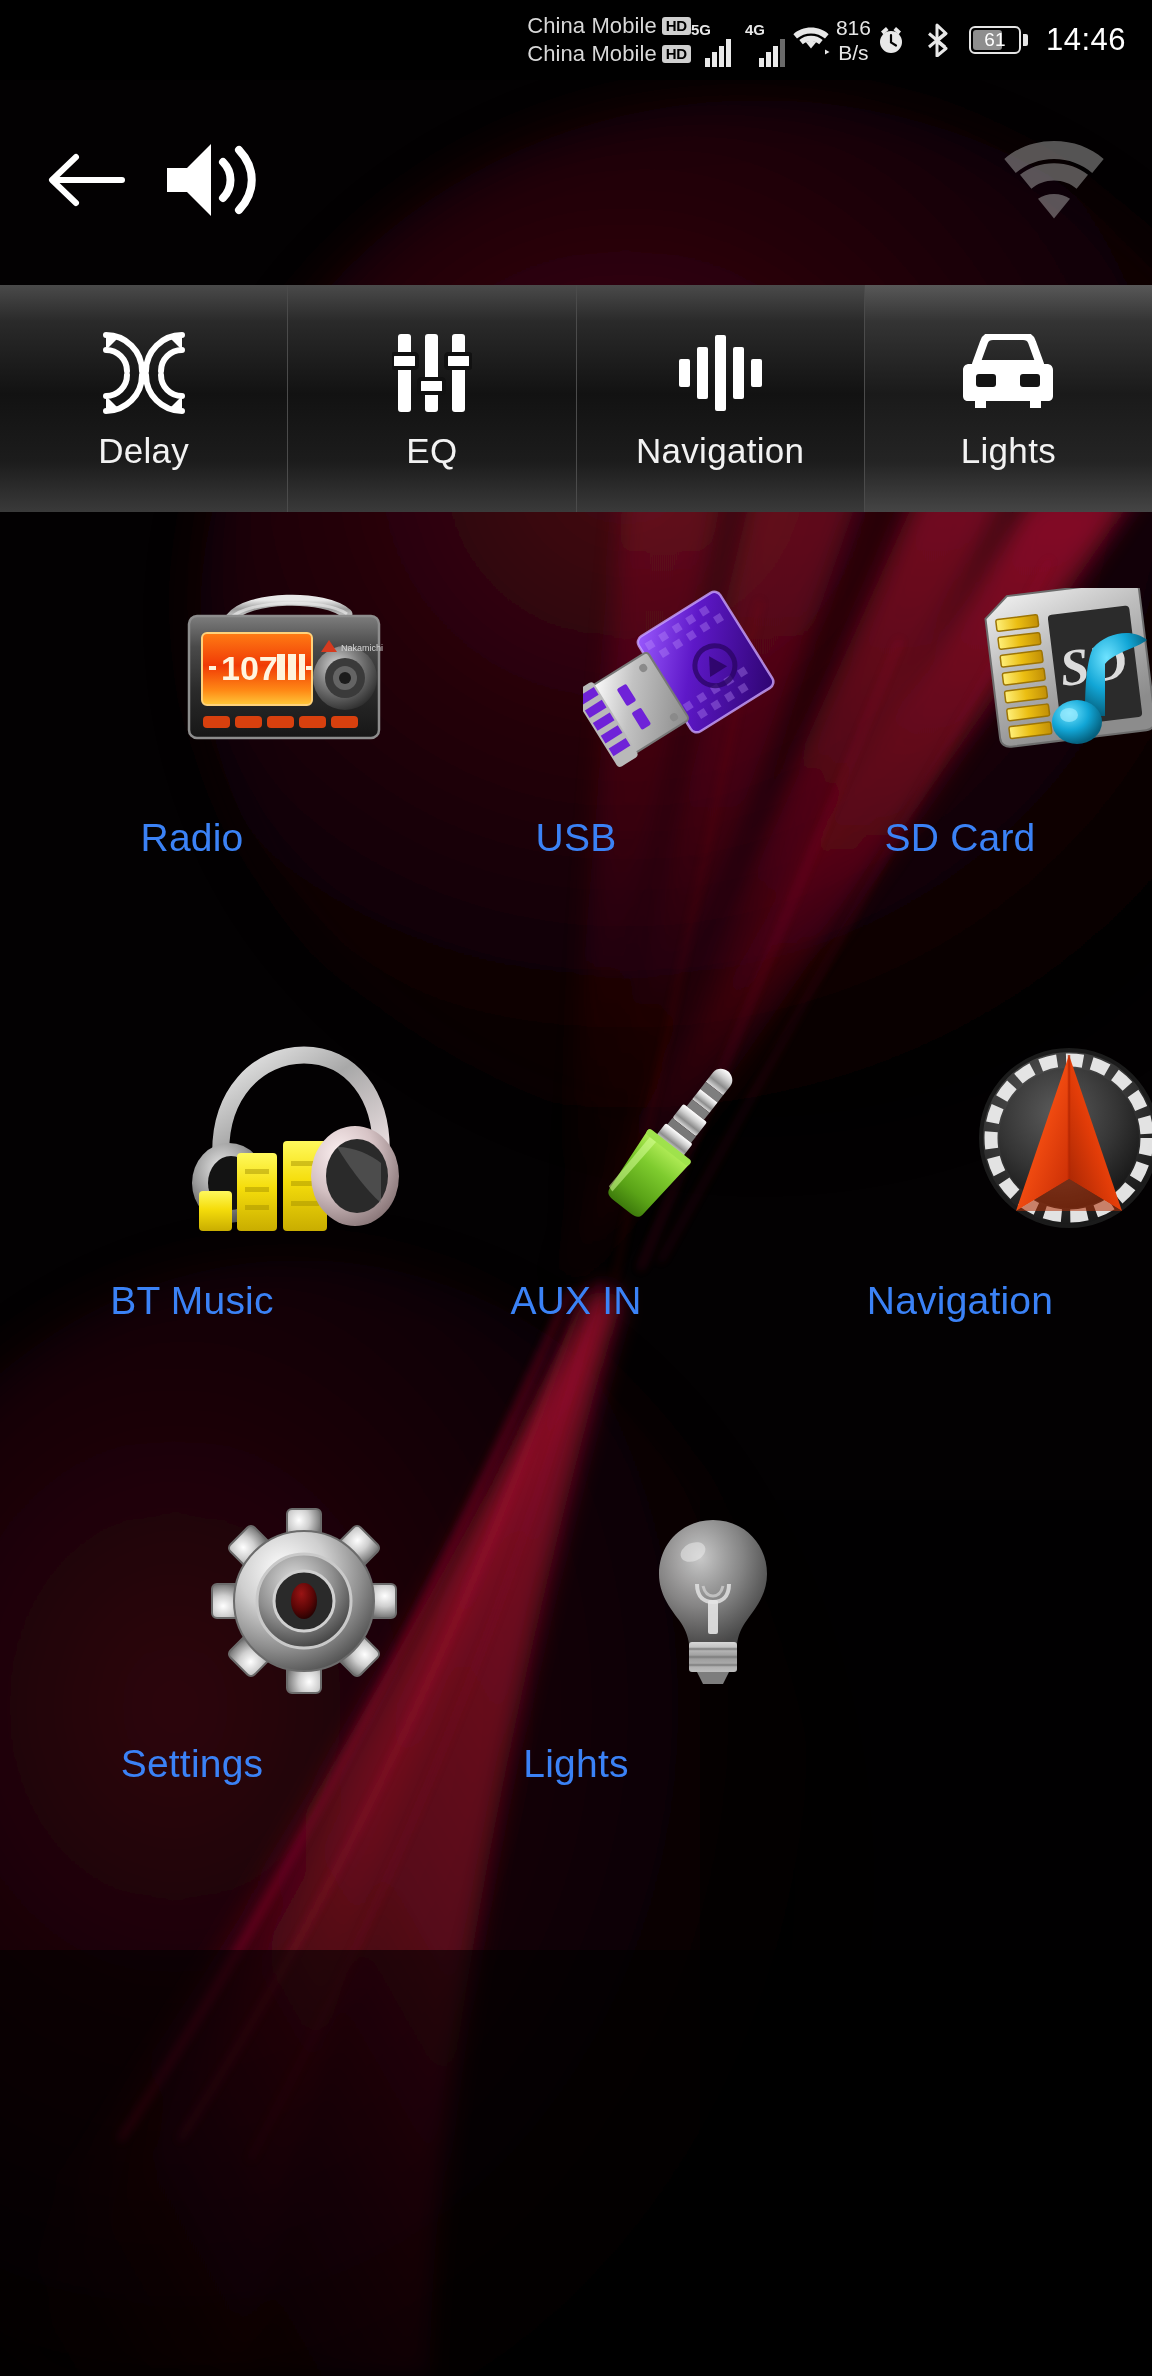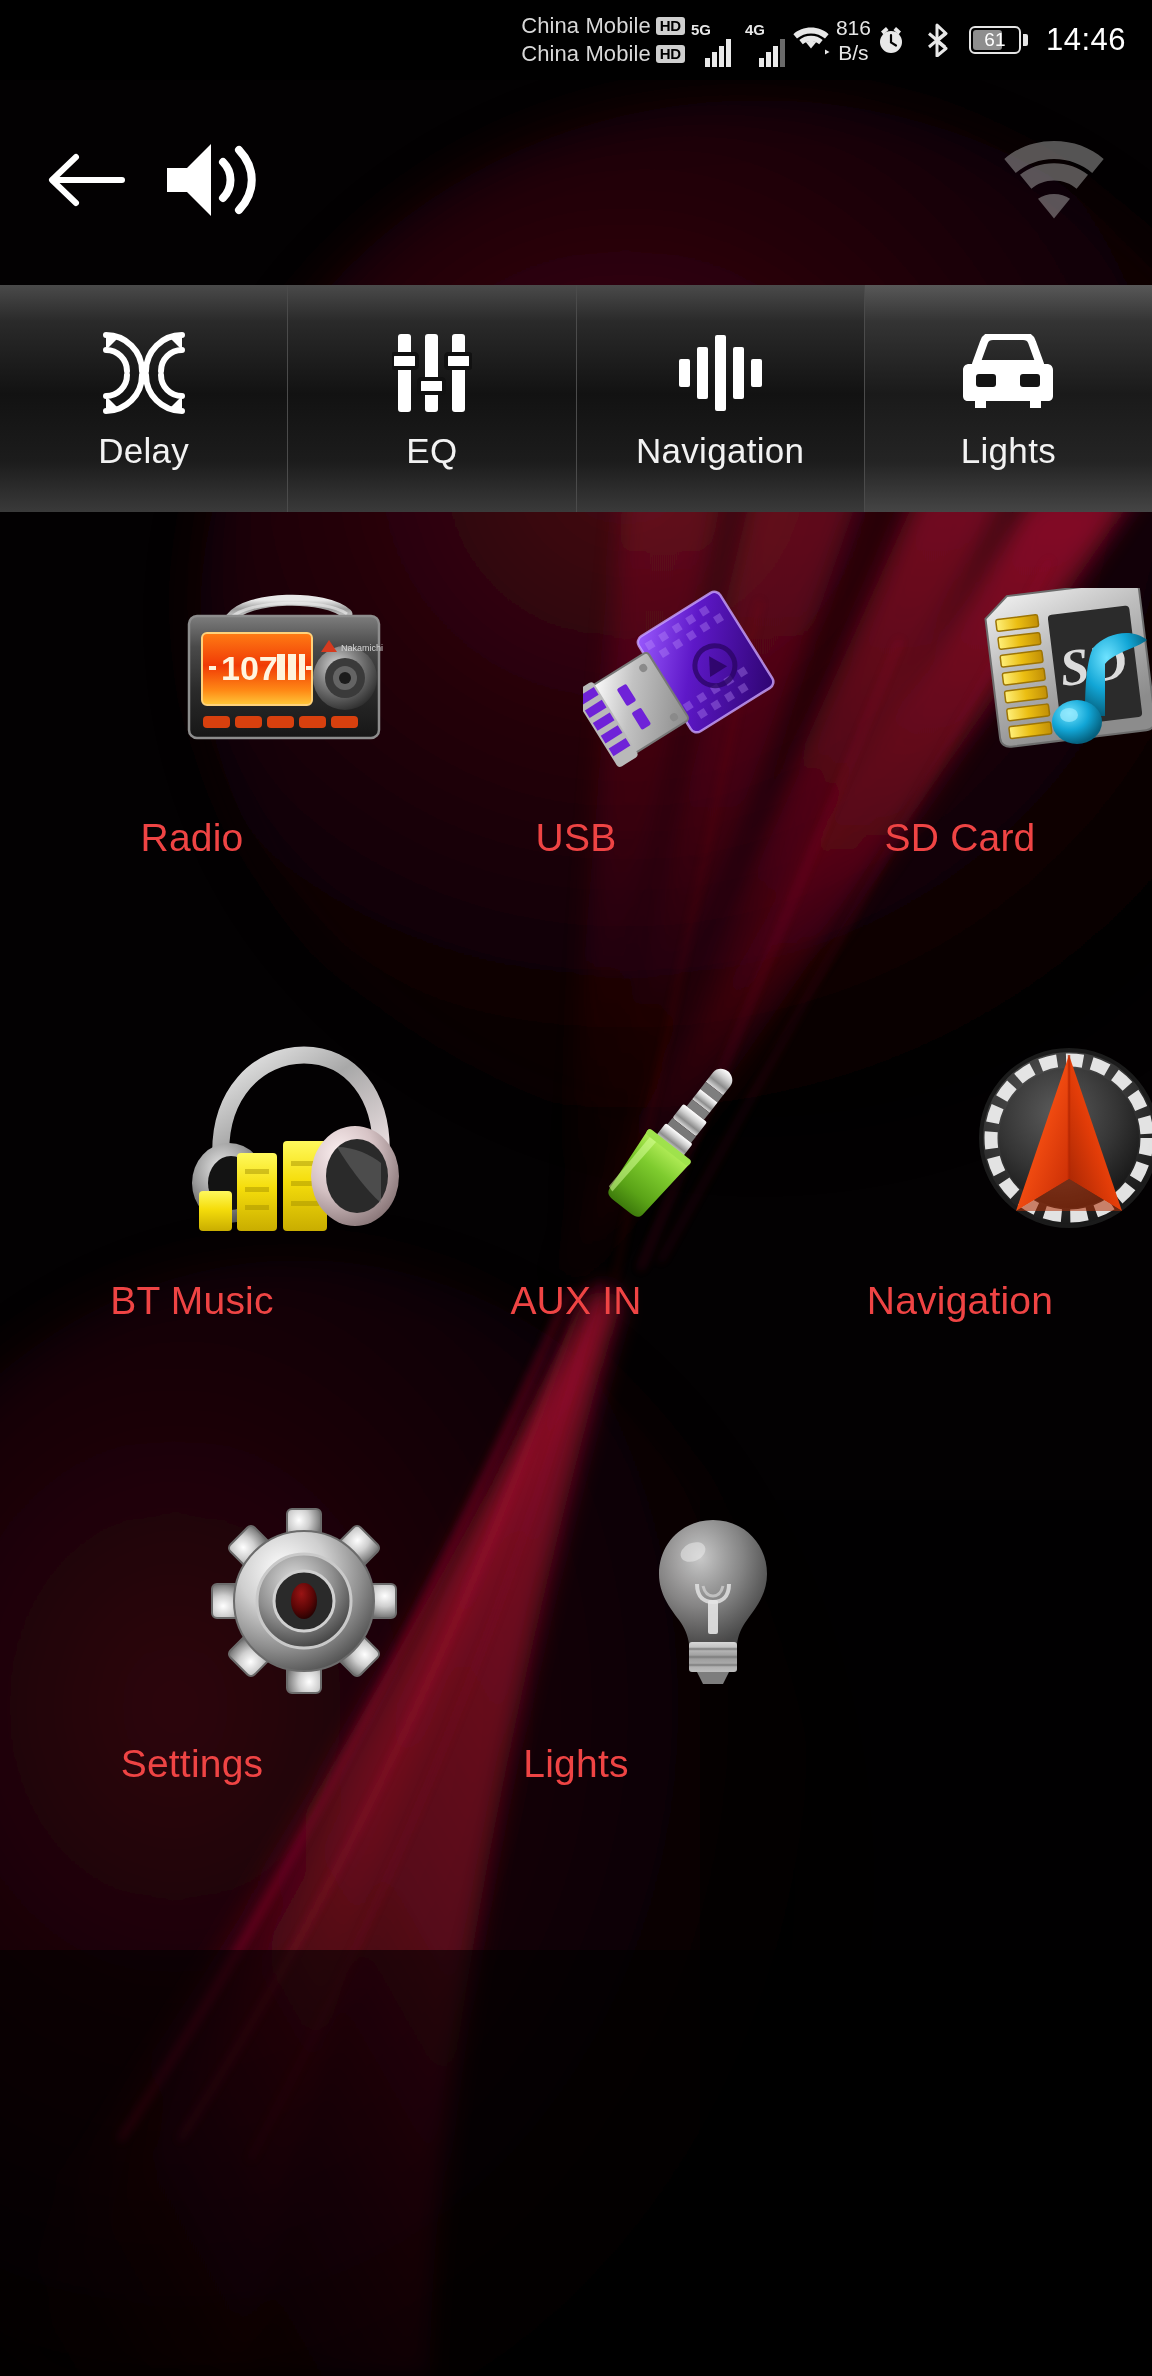--- a/index.html
+++ b/index.html
@@ -11,21 +11,21 @@
   }
 
   
   .statusbar{
     position:absolute; top:0; left:0; width:1152px; height:80px;
     background:#000; display:flex; align-items:center; z-index:40;
   }
   .sb-left-spacer{ flex:1; }
   .sb-carriers{
     display:flex; flex-direction:column; justify-content:center;
-    gap:2px; margin-right:6px;
+    gap:2px; 
   }
   .sb-carrier-row{ display:flex; align-items:center; gap:5px; height:26px; }
   .sb-carrier-name{ font-size:22px; color:#d8d8d8; letter-spacing:.1px; line-height:26px; }
   .hd-badge{
     background:#cfcfcf; color:#000; font-size:15px; font-weight:bold;
     border-radius:3px; padding:1px 4px 2px; line-height:1;
     letter-spacing:-.3px;
   }
   .sb-sig-group{ display:flex; height:54px; margin-right:3px; }
   .sb-sig{ display:flex; align-items:flex-end; position:relative; padding-top:18px; }
@@ -101,21 +101,21 @@
   }
   .cell{
     width:384px; height:463px;
     display:flex; flex-direction:column; align-items:center;
   }
   .cell-ico{
     height:230px; width:100%;
     display:flex; align-items:center; justify-content:flex-end;margin-left:29px;
   }
   .cell-label{
-    font-size:39px; color:#ef4444; margin-top:28px; letter-spacing:.2px;
+    font-size:39px; color:#3b82f6; margin-top:28px; letter-spacing:.2px;
     text-align:center; line-height:1;
   }
   .ghost{ visibility:hidden; }
 </style>
 </head>
 <body>
 
 <div class="bg-wrap">
   <svg width="1152" height="2376" viewBox="0 0 1152 2376" xmlns="http://www.w3.org/2000/svg">
     <defs>

